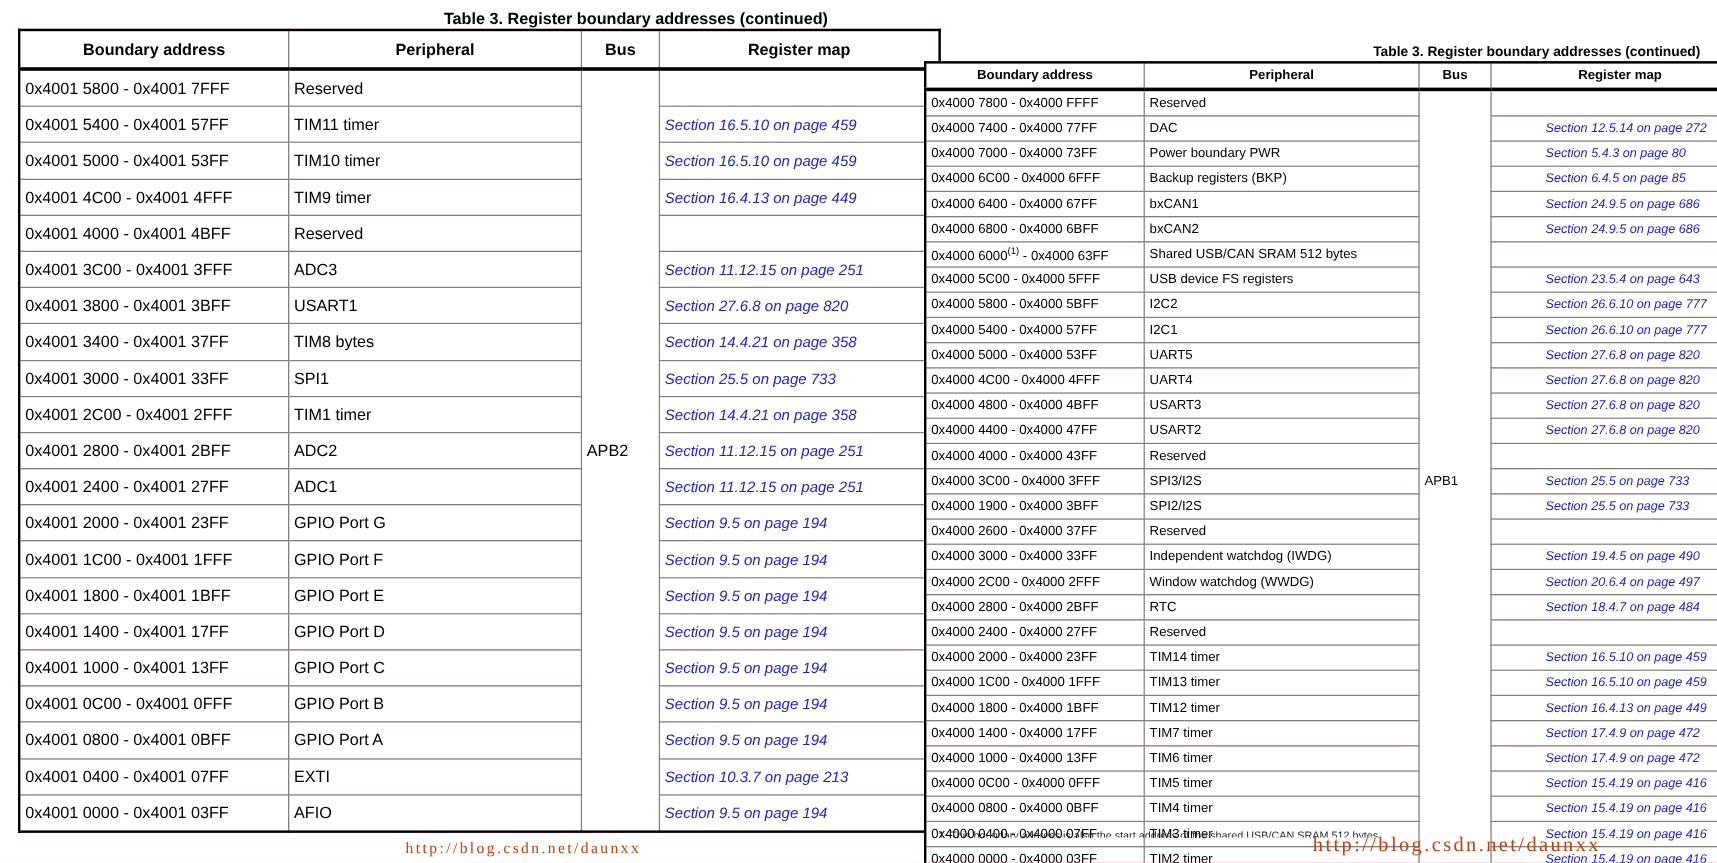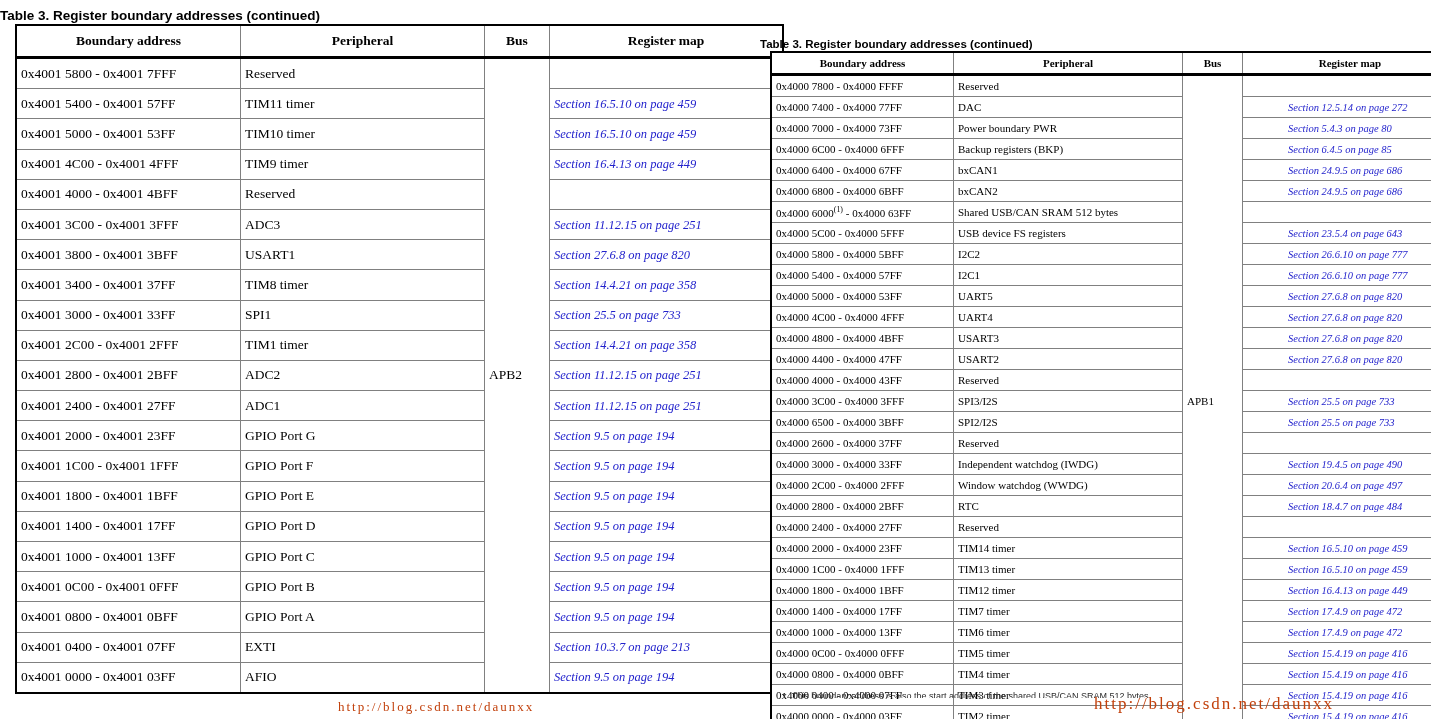--- a/index.html
+++ b/index.html
@@ -19,30 +19,29 @@
   .page {
     position: absolute;
     inset: 0;
   }
 
   
   .tbl-wrap {
     position: absolute;
   }
   .tbl-title {
-    text-align: left;
+    text-align: right;
     font-weight: bold;
     color: #000;
     white-space: nowrap;
   }
   table.reg {
     border-collapse: collapse;
     table-layout: fixed;
     background: #ec4899;
-    font-family: Liberation Serif, serif;
   }
   table.reg td, table.reg th {
     border: 1px solid #808080;
     padding: 0 4px;
     vertical-align: middle;
     text-align: left;
     font-weight: normal;
     background: #fff;
   }
   table.reg th {
@@ -181,21 +180,21 @@
             <td>ADC3</td>
             <td><span class="sect">Section 11.12.15 on page 251</span></td>
           </tr>
           <tr>
             <td>0x4001 3800 - 0x4001 3BFF</td>
             <td>USART1</td>
             <td><span class="sect">Section 27.6.8 on page 820</span></td>
           </tr>
           <tr>
             <td>0x4001 3400 - 0x4001 37FF</td>
-            <td>TIM8 timer</td>
+            <td>TIM8 bytes</td>
             <td><span class="sect">Section 14.4.21 on page 358</span></td>
           </tr>
           <tr>
             <td>0x4001 3000 - 0x4001 33FF</td>
             <td>SPI1</td>
             <td><span class="sect">Section 25.5 on page 733</span></td>
           </tr>
           <tr>
             <td>0x4001 2C00 - 0x4001 2FFF</td>
             <td>TIM1 timer</td>
@@ -347,21 +346,21 @@
             <td>0x4000 4000 - 0x4000 43FF</td>
             <td>Reserved</td>
             <td></td>
           </tr>
           <tr>
             <td>0x4000 3C00 - 0x4000 3FFF</td>
             <td>SPI3/I2S</td>
             <td><span class="sect">Section 25.5 on page 733</span></td>
           </tr>
           <tr>
-            <td>0x4000 6500 - 0x4000 3BFF</td>
+            <td>0x4000 1900 - 0x4000 3BFF</td>
             <td>SPI2/I2S</td>
             <td><span class="sect">Section 25.5 on page 733</span></td>
           </tr>
           <tr>
             <td>0x4000 2600 - 0x4000 37FF</td>
             <td>Reserved</td>
             <td></td>
           </tr>
           <tr>
             <td>0x4000 3000 - 0x4000 33FF</td>

